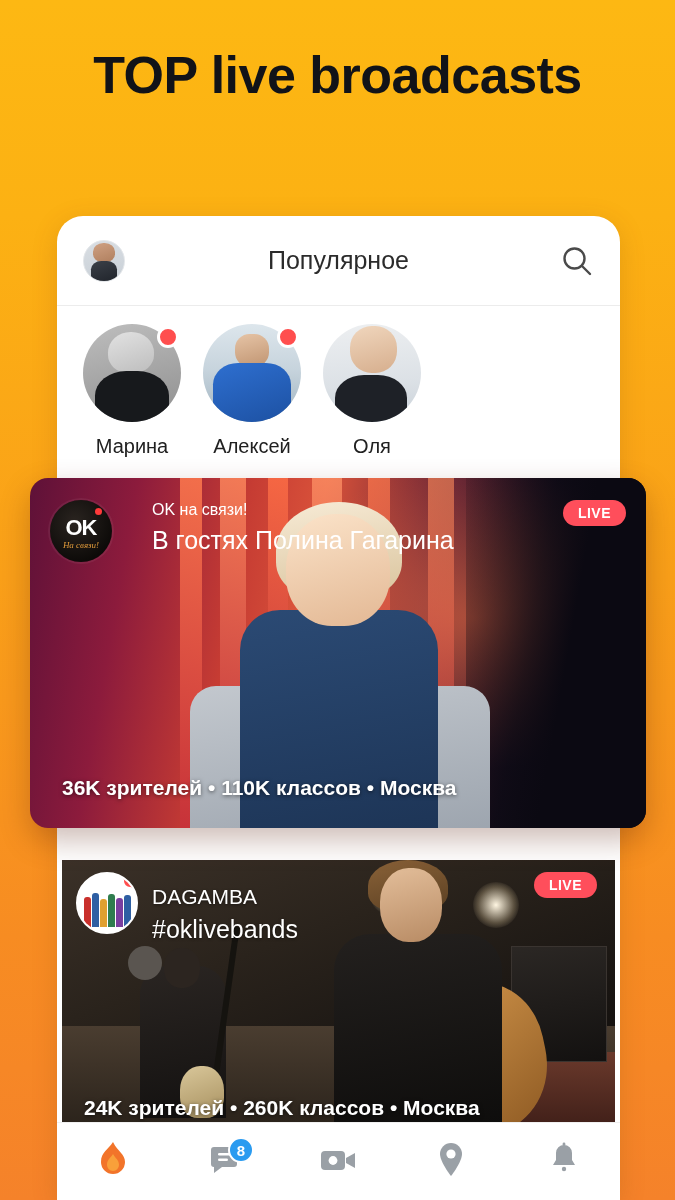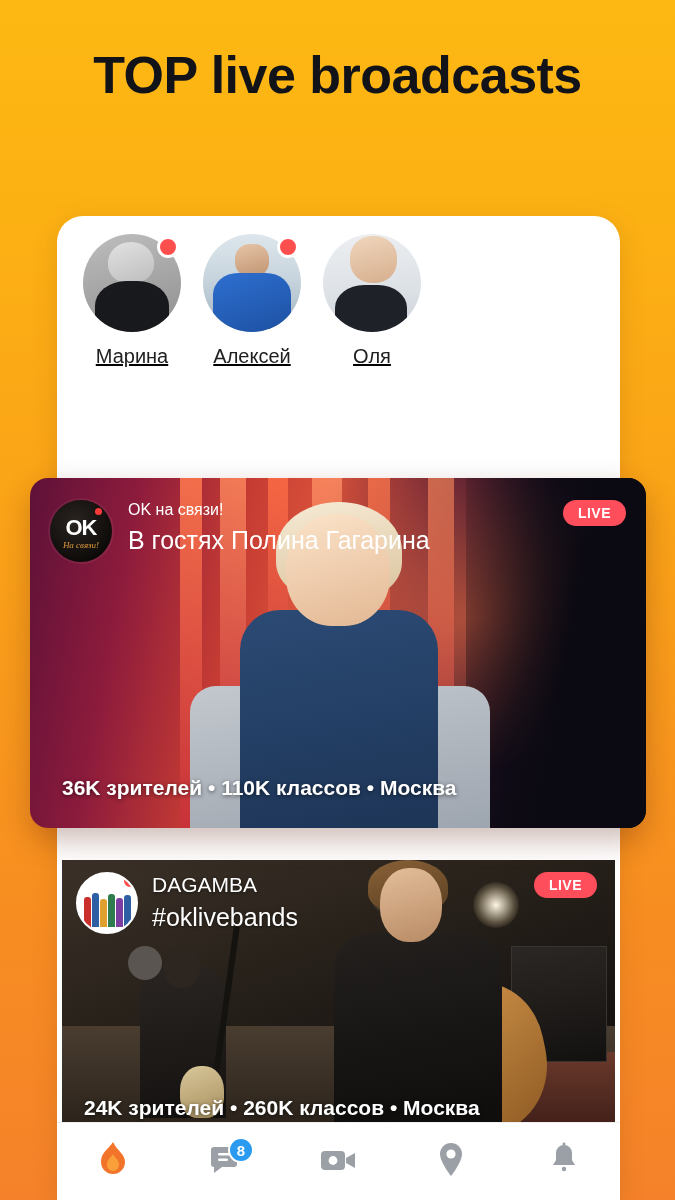--- a/index.html
+++ b/index.html
@@ -56,21 +56,21 @@
   }
   .search-btn {
     margin-left: auto; width: 34px; height: 34px; position: relative; z-index: 2;
   }
   .search-btn svg { display: block; }
 
   
   .stories {
     display: flex; gap: 22px; padding: 18px 26px 16px 26px; overflow: hidden;
   }
-  .story { width: 98px; flex: 0 0 auto; text-align: center; text-decoration: underline; }
+  .story { width: 98px; flex: 0 0 auto; text-align: center; }
   .story-ava-wrap { position: relative; width: 98px; height: 98px; }
   .story-ava {
     width: 98px; height: 98px; border-radius: 50%; overflow: hidden; position: relative;
     background: #D7DBDF;
   }
   .story-dot {
     position: absolute; right: 2px; top: 2px; width: 22px; height: 22px; border-radius: 50%;
     background: #FF4E4E; border: 3px solid #FFFFFF;
   }
   .story-name { margin-top: 13px; font-size: 20px; color: #212121; }
@@ -108,21 +108,21 @@
   .feat-stripes { position: absolute; inset: 0; }
   .feat-stripes i { position: absolute; top: 0; bottom: 0; }
   .feat-head { position:absolute; left: 256px; top: 36px; width: 104px; height: 112px; border-radius: 48% 48% 44% 44%; background: linear-gradient(165deg,#FBE3C9,#E3B894); }
   .feat-hair { position:absolute; left: 246px; top: 24px; width: 126px; height: 98px; border-radius: 52% 52% 40% 40%; background: linear-gradient(170deg,#F7EBD6,#D9C39C); }
   .feat-body { position:absolute; left: 210px; top: 132px; width: 198px; height: 240px; border-radius: 40px 40px 0 0; background: linear-gradient(170deg,#2B4A74,#1C3354); }
   .feat-chair { position:absolute; left: 160px; top: 208px; width: 300px; height: 160px; border-radius: 26px 26px 0 0; background: linear-gradient(170deg,#C3C8CE,#9AA2AC); }
   .feat-darkpanel { position:absolute; right: 0; top: 0; bottom: 0; width: 180px; background: linear-gradient(100deg, rgba(10,8,18,0.15), #0B0912 55%); }
 
   .card-head {
     position: absolute; left: 0; right: 0; top: 0; padding: 22px 20px 0 20px;
-    display: flex; align-items: flex-start; z-index: 5;
+    display: flex; align-items: flex-start; z-index: 5; gap: 24px;
   }
   .ok-logo {
     width: 62px; height: 62px; border-radius: 50%; flex: 0 0 auto;
     background: radial-gradient(circle at 40% 35%, #2A2420, #0C0A08 75%);
     position: relative; display: flex; flex-direction: column; align-items: center; justify-content: center;
     box-shadow: 0 0 0 2px rgba(255,255,255,0.06);
   }
   .ok-logo .ok-text { font-size: 22px; font-weight: bold; color: #FFFFFF; line-height: 1; letter-spacing: -1px; margin-top: 4px; }
   .ok-logo .ok-sub { font-size: 9px; color: #E09A3A; font-style: italic; font-family: "Liberation Serif", serif; line-height: 1; margin-top: 2px; }
   .ok-logo .ok-dot { position: absolute; right: 10px; top: 8px; width: 7px; height: 7px; border-radius: 50%; background: #FF3A3A; }
@@ -169,21 +169,21 @@
   }
   .band-logo {
     width: 62px; height: 62px; border-radius: 50%; flex: 0 0 auto; position: relative;
     background: #FFFFFF; overflow: hidden;
     display: flex; align-items: flex-end; justify-content: center;
     border: 2px solid #FFFFFF;
   }
   .band-figs { display: flex; align-items: flex-end; gap: 1px; padding-bottom: 5px; }
   .band-figs span { display:block; width: 7px; height: 30px; border-radius: 3px 3px 0 0; }
   .band-dot { position: absolute; right: -2px; top: -1px; width: 16px; height: 16px; border-radius: 50%; background: #FF4E4E; border: 2px solid #FFFFFF; z-index: 3; }
-  .sec-titles { margin-left: 14px; }
+  .sec-titles { margin-left: 14px; margin-top: 12px; }
   .sec-name { font-size: 21px; color: #FFFFFF; line-height: 1.25; text-shadow: 0 1px 3px rgba(0,0,0,0.5); }
   .sec-tag { font-size: 25px; color: #FFFFFF; line-height: 1.3; margin-top: 3px; text-shadow: 0 1px 3px rgba(0,0,0,0.5); }
   .sec-stats {
     position: absolute; left: 22px; bottom: 2px; z-index: 5;
     font-size: 21px; font-weight: bold; color: #FFFFFF;
     text-shadow: 0 1px 4px rgba(0,0,0,0.6); white-space: nowrap;
   }
 
   
   .bottomnav {
@@ -202,20 +202,30 @@
 </style>
 </head>
 <body>
 
 <div class="headline-wrap">
   <div class="headline">TOP live broadcasts</div>
 </div>
 
 <div class="phone">
 
+  <div class="appbar">
+    <div class="avatar-sm"></div>
+    <div class="appbar-title">Популярное</div>
+    <div class="search-btn">
+      <svg width="34" height="34" viewBox="0 0 34 34">
+        <circle cx="14.5" cy="14.5" r="10" fill="none" stroke="#4A4A4A" stroke-width="2.4"></circle>
+        <line x1="22" y1="22" x2="30" y2="30" stroke="#4A4A4A" stroke-width="2.4" stroke-linecap="round"></line>
+      </svg>
+    </div>
+  </div>
 
   <div class="stories">
     <div class="story">
       <div class="story-ava-wrap">
         <div class="story-ava p-marina"></div>
         <div class="story-dot"></div>
       </div>
       <div class="story-name">Марина</div>
     </div>
     <div class="story">

